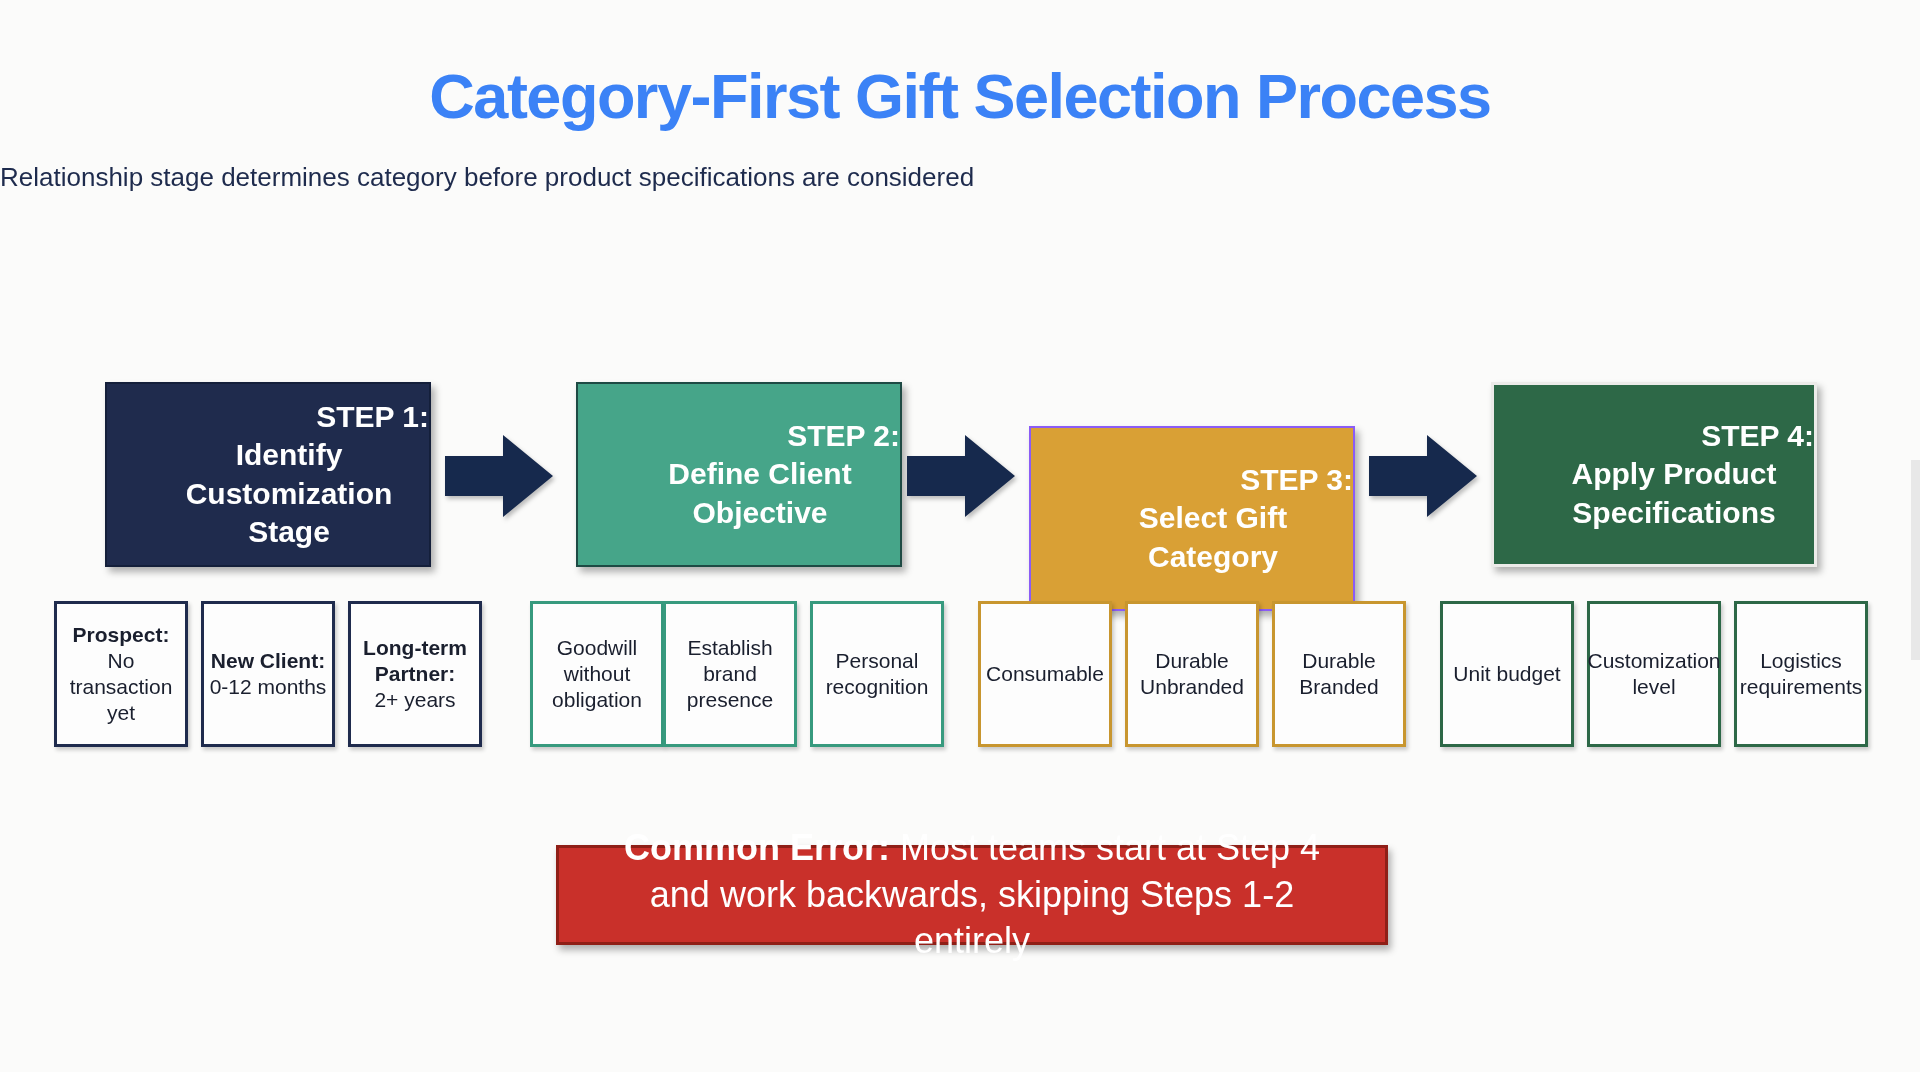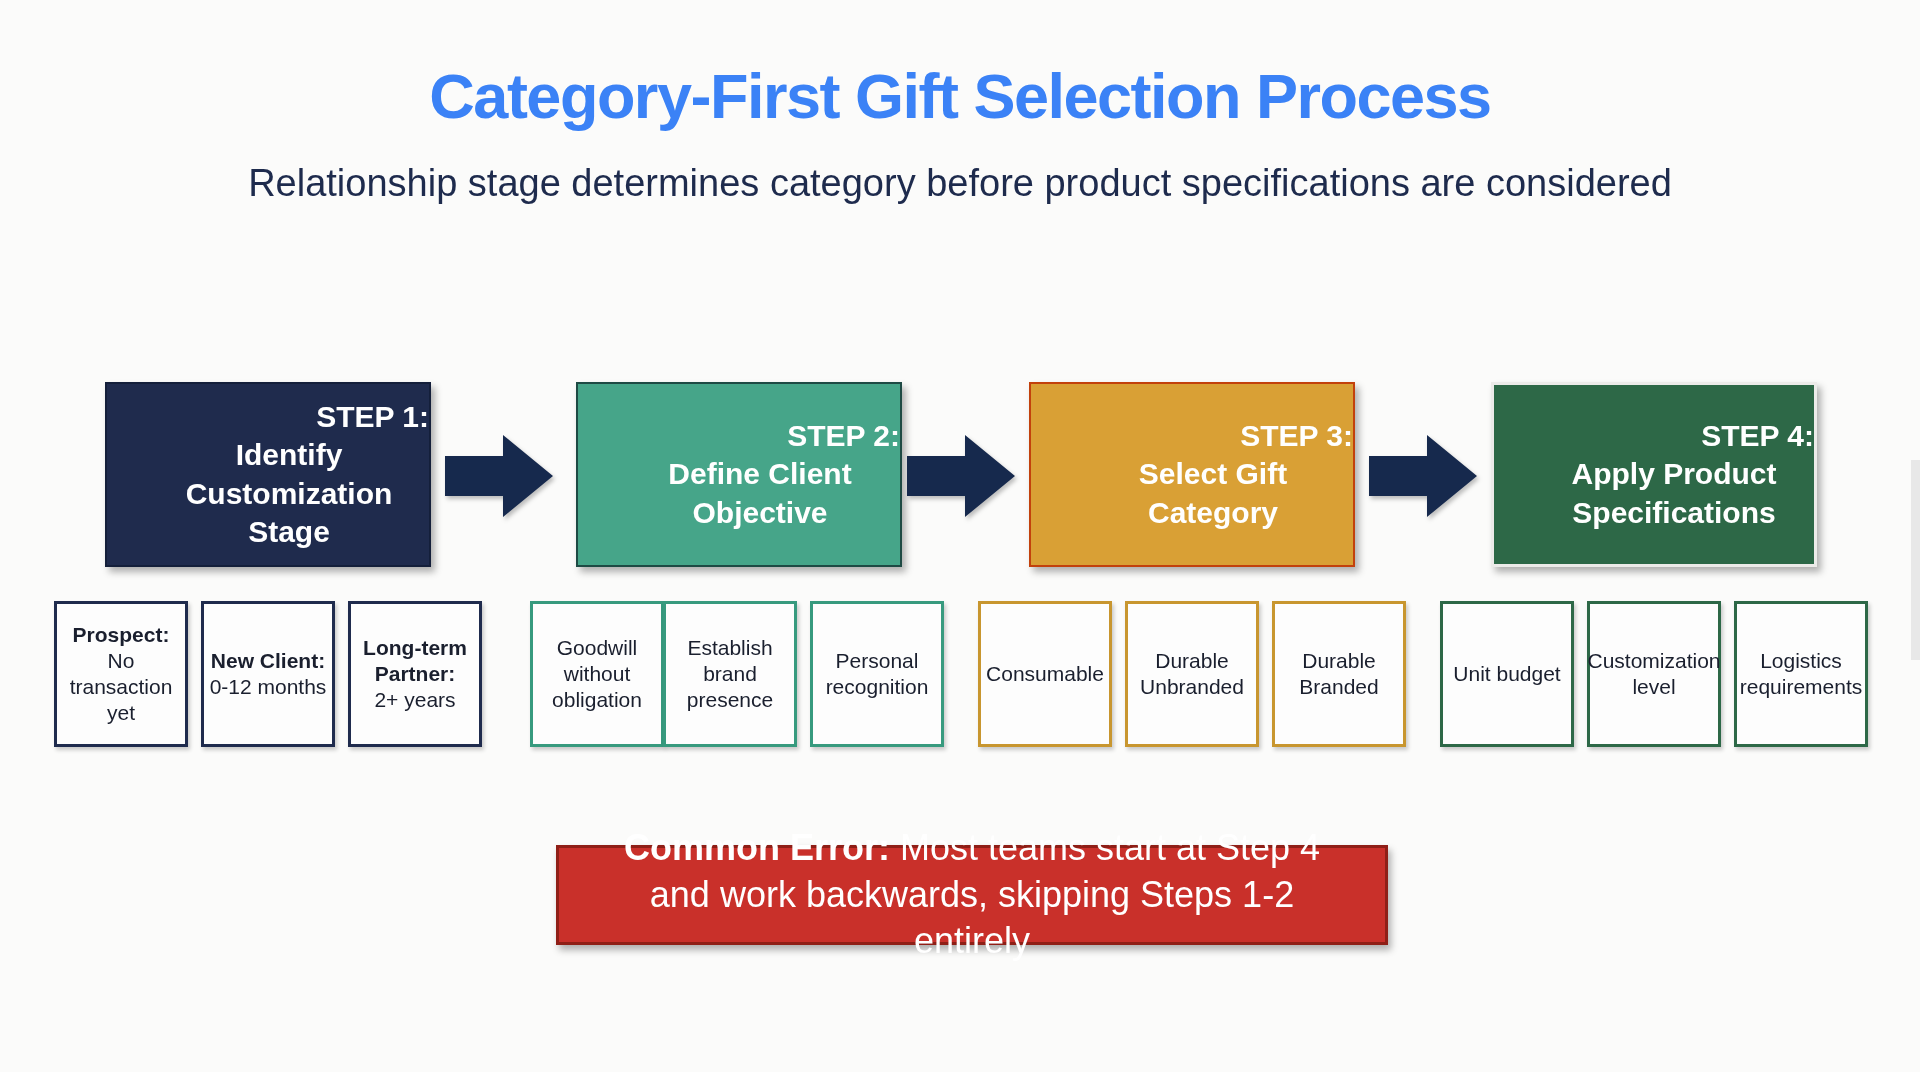--- a/index.html
+++ b/index.html
@@ -12,36 +12,36 @@
   .canvas { position:relative; width:1920px; height:1072px; background:#fbfbfa; }
 
   
   .title {
     position:absolute; top:60px; left:0; width:1920px;
     text-align:center; font-size:63px; font-weight:700;
     color:#3b82f6; letter-spacing:-1.5px; margin:0;
   }
   .subtitle {
     position:absolute; top:162px; left:0; width:1920px;
-    text-align:center; font-size:38px; font-weight:400; color:#1e2b4d;
+    text-align:left; font-size:26px; font-weight:400; color:#1e2b4d;
   }
 
   
   .step {
     position:absolute; top:382px; width:326px; height:185px;
     display:flex; flex-direction:column; align-items:flex-end; justify-content:center;
     color:#ffffff; text-align:center; font-weight:700; font-size:30px; line-height:1.28;
     box-shadow:4px 5px 7px rgba(0,0,0,0.30);
     box-sizing:border-box;
   }
   .step-label { display:block; }
   .step-name  { display:block; max-width:280px; }
   .step-1 { background:#1f2b4d; border:2px solid #141f3a; }
   .step-2 { background:#46a589; border:2px solid #1e4a44; }
-  .step-3 { background:#d9a035; border:2px solid #c2410c; }
+  .step-3 { background:#d9a035; border:2px solid #8b5cf6;margin-top:44px; }
   .step-4 { background:#2d6847; border:3px solid #ecebe9; }
 
   
   .arrow {
     position:absolute; top:435px; width:108px; height:82px;
     filter:drop-shadow(2px 3px 2px rgba(0,0,0,0.25));
   }
   .arrow svg { display:block; width:108px; height:82px; }
 
   

